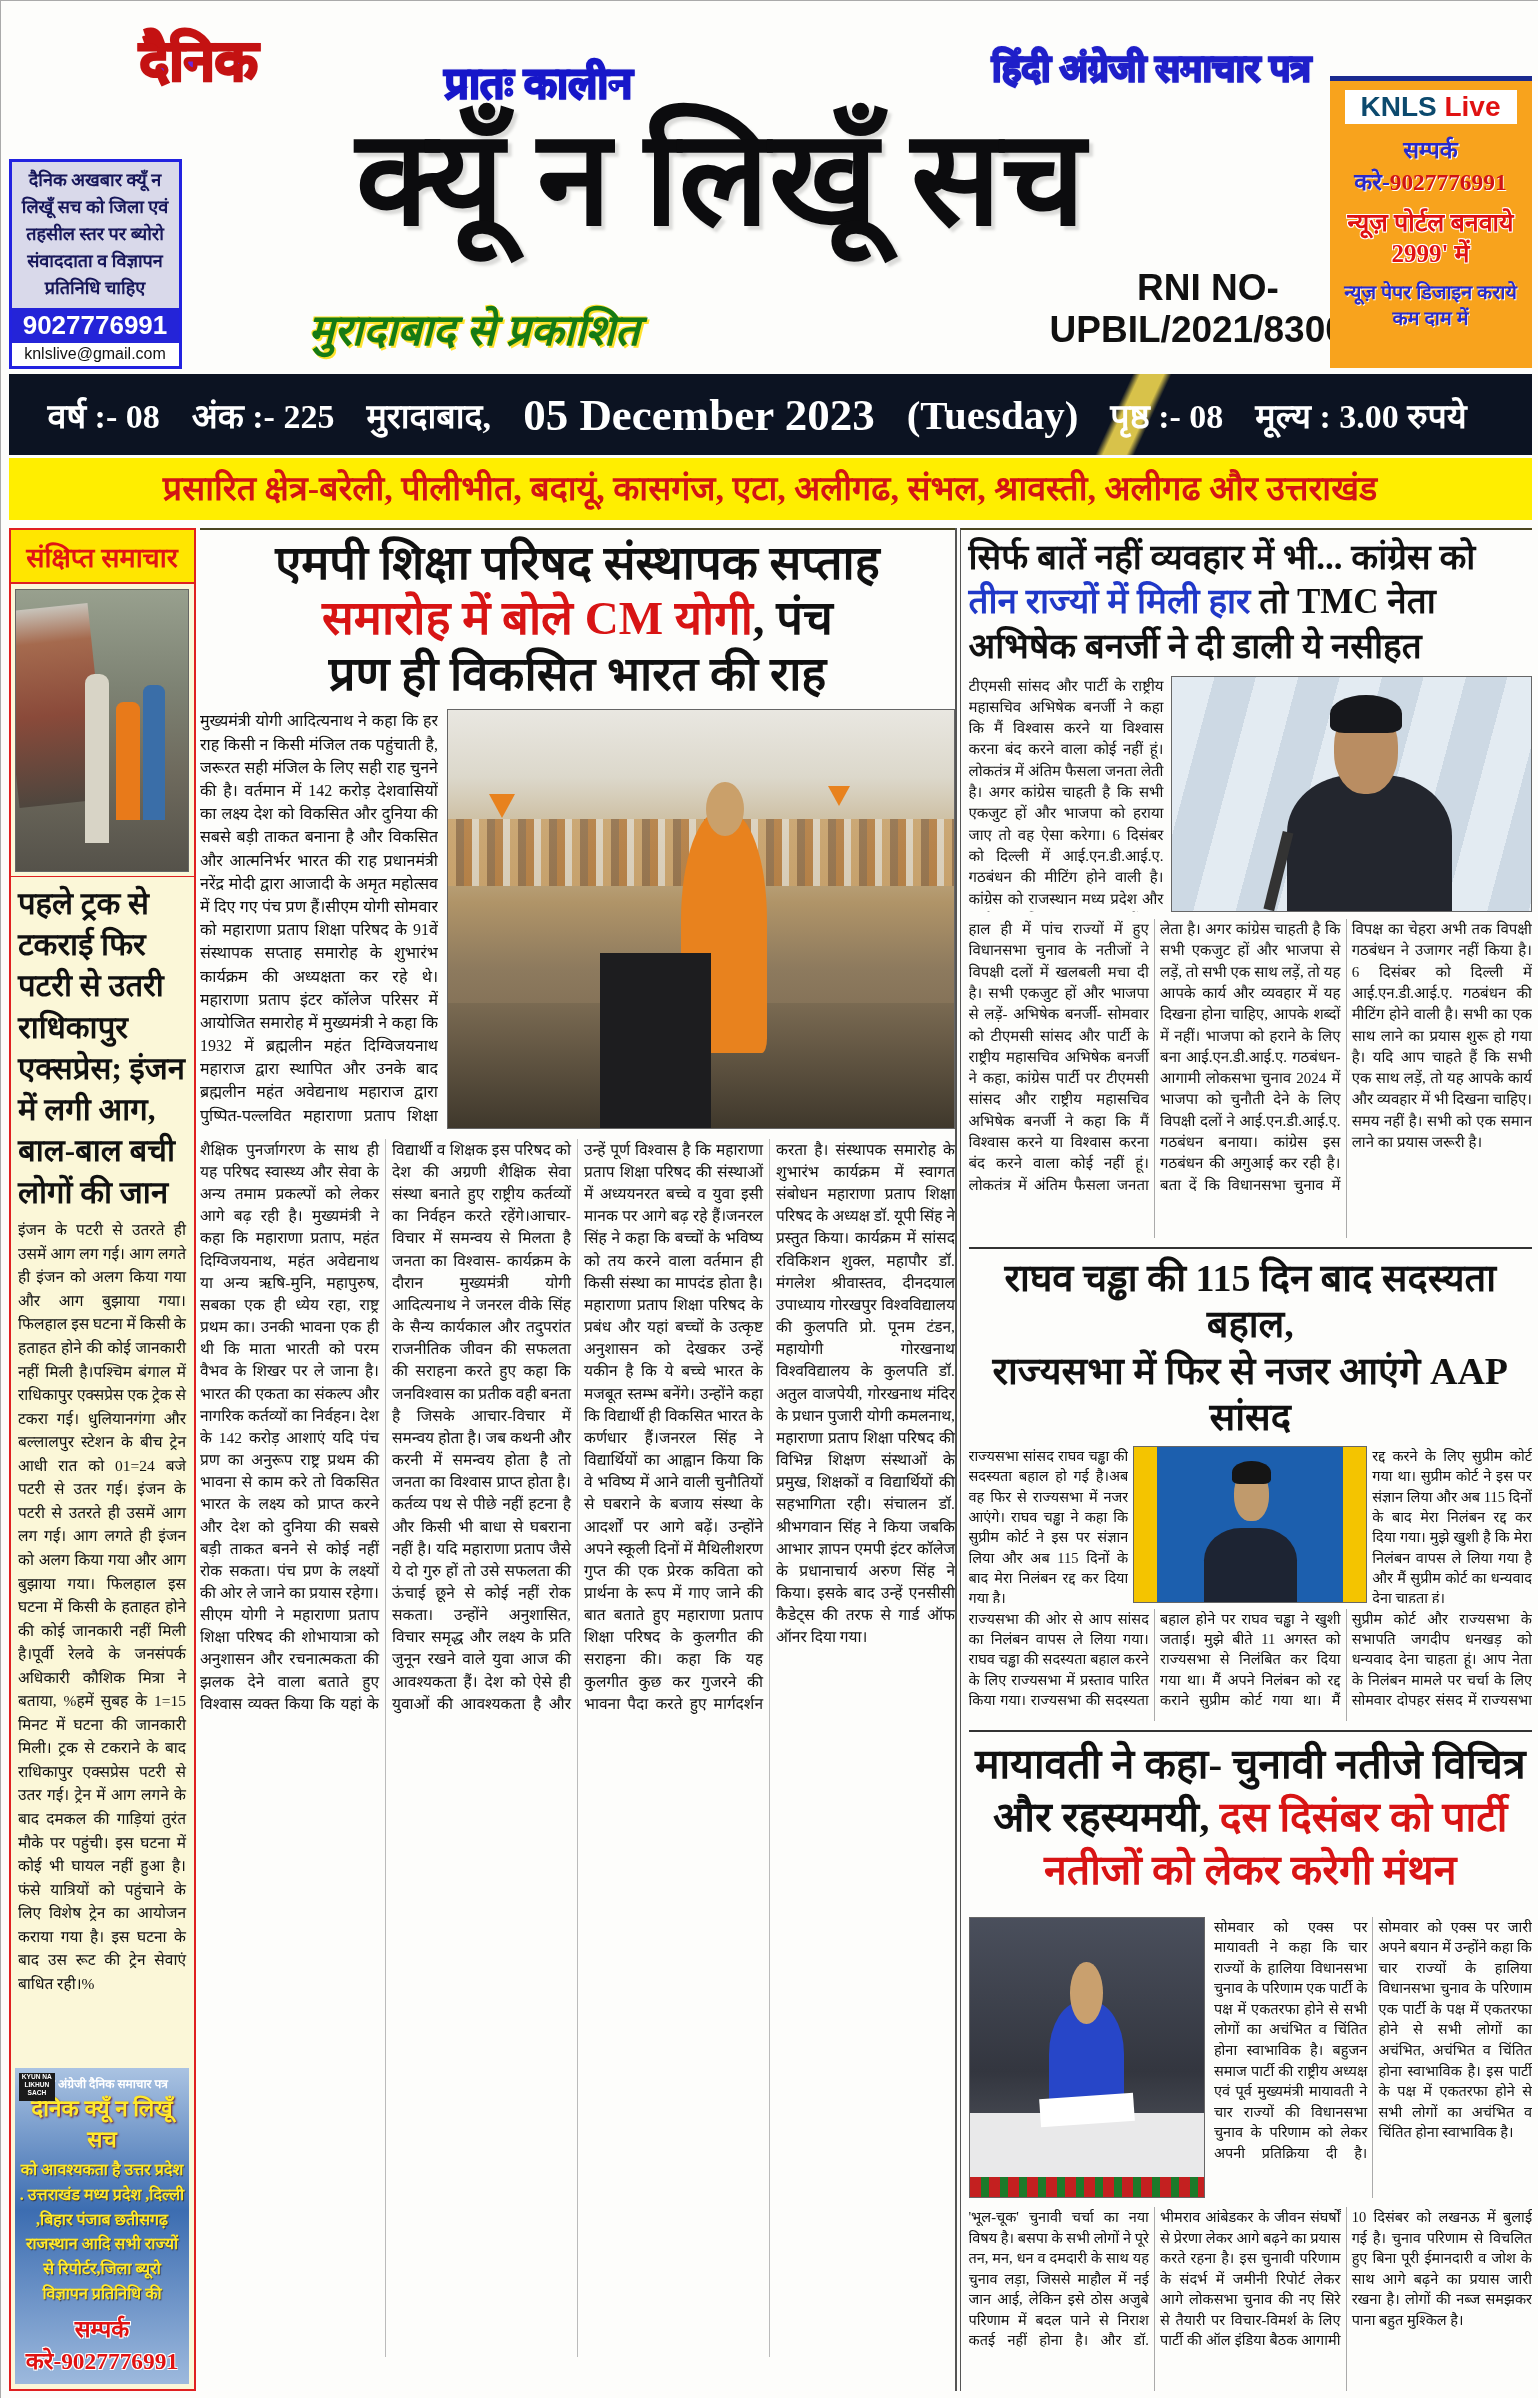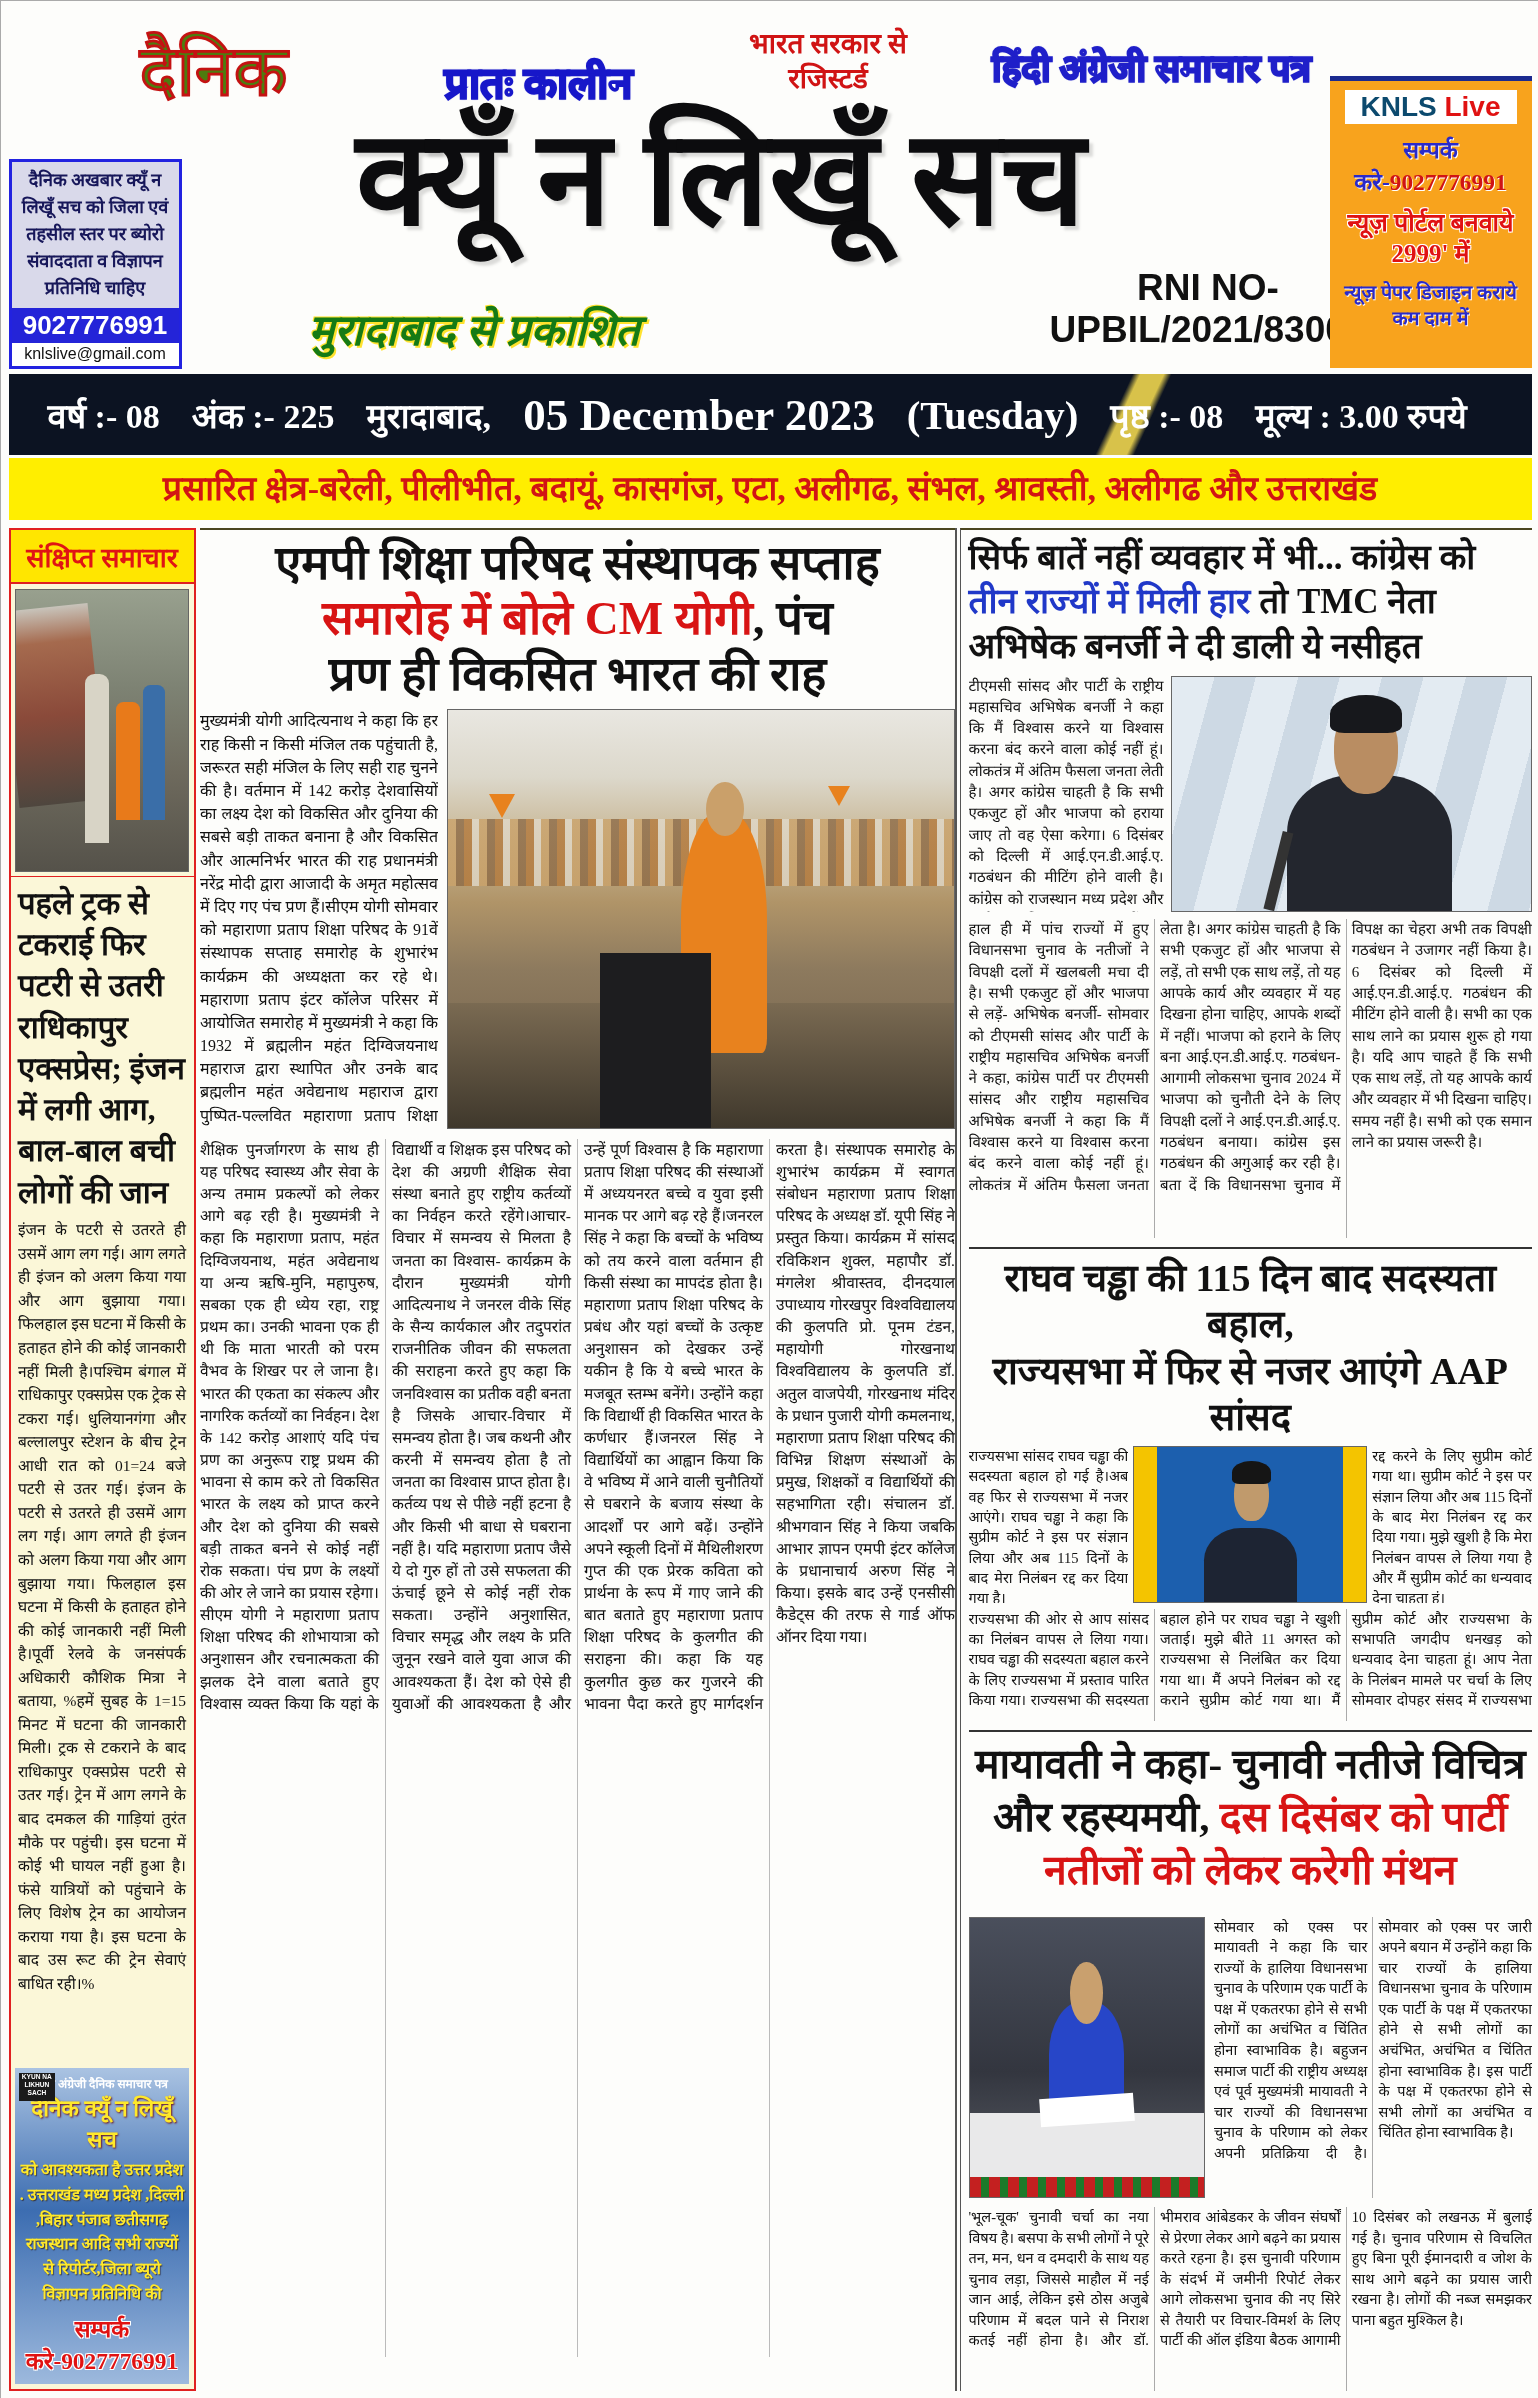--- a/index.html
+++ b/index.html
@@ -1,22 +1,22 @@
 <!DOCTYPE html>
 <html style="font-size:15px"><head>
 <meta charset="utf-8">
 <style>
   html,body{margin:0;padding:0;background:#888;}
   .page{position:relative;width:1538px;height:2399px;background:#fdfdfb;
         font-family:"Liberation Serif","DejaVu Serif",serif;color:#111;
         overflow:hidden;border:0.9px solid #aaa;}
   
   .masthead{position:absolute;left:7.5px;top:5.6px;width:1523px;height:364px;}
-  .m-daily{position:absolute;left:131px;top:13px;font-size:70px;font-weight:normal;
-           color:#4d7c0f;-webkit-text-stroke:2.8px #c41212;text-shadow:0 0 1.9px #c41212;}
+  .m-daily{position:absolute;left:131px;top:13px;font-size:56px;font-weight:bold;
+           color:#6d28d9;-webkit-text-stroke:2.8px #c41212;text-shadow:0 0 1.9px #c41212;}
   .m-morning{position:absolute;left:436px;top:45px;font-size:43px;font-weight:bold;
            color:#fff;-webkit-text-stroke:2.3px #1717c9;text-shadow:0 0 1.9px #1717c9;}
   .m-registered{position:absolute;left:712px;top:19px;width:215px;text-align:center;
            color:#d01414;font-size:28px;font-weight:bold;line-height:1.25;}
   .m-lang{position:absolute;left:946px;top:34px;width:394px;text-align:center;font-size:37px;
            font-weight:bold;color:#fff;-webkit-text-stroke:2.3px #1f1fc9;text-shadow:0 0 1.9px #1f1fc9;}
   .m-title{position:absolute;left:103px;top:73px;width:1218px;text-align:center;
            font-size:133px;font-weight:bold;color:#0c0c0e;line-height:1.5;
            text-shadow:3.7px 3.7px 2.8px #55555533;}
   .m-published{position:absolute;left:300px;top:292px;font-size:43px;font-weight:bold;font-style:italic;
@@ -136,24 +136,20 @@
 <div class="page">
 
   <div class="masthead">
     <div class="left-ad">
       <div class="la-text">दैनिक अखबार क्यूँ न लिखूँ सच को जिला एवं तहसील स्तर पर ब्योरो संवाददाता व विज्ञापन प्रतिनिधि चाहिए</div>
       <div class="la-phone">9027776991</div>
       <div class="la-email">knlslive@gmail.com</div>
     </div>
     <div class="m-daily">दैनिक</div>
     <div class="m-morning">प्रातः कालीन</div>
-    <div class="m-registered">
-      <span>भारत सरकार से</span><br>
-      <span>रजिस्टर्ड</span>
-    </div>
     <div class="m-lang">हिंदी अंग्रेजी समाचार पत्र</div>
     <div class="m-title">क्यूँ न लिखूँ सच</div>
     <div class="m-published">मुरादाबाद से प्रकाशित</div>
     <div class="m-rni">
       <span>RNI NO-</span><br>
       <span>UPBIL/2021/83001</span>
     </div>
     <div class="knls">
       <div class="knls-brand">
         <span class="b1">KNLS</span><span class="b2"> Live</span>

